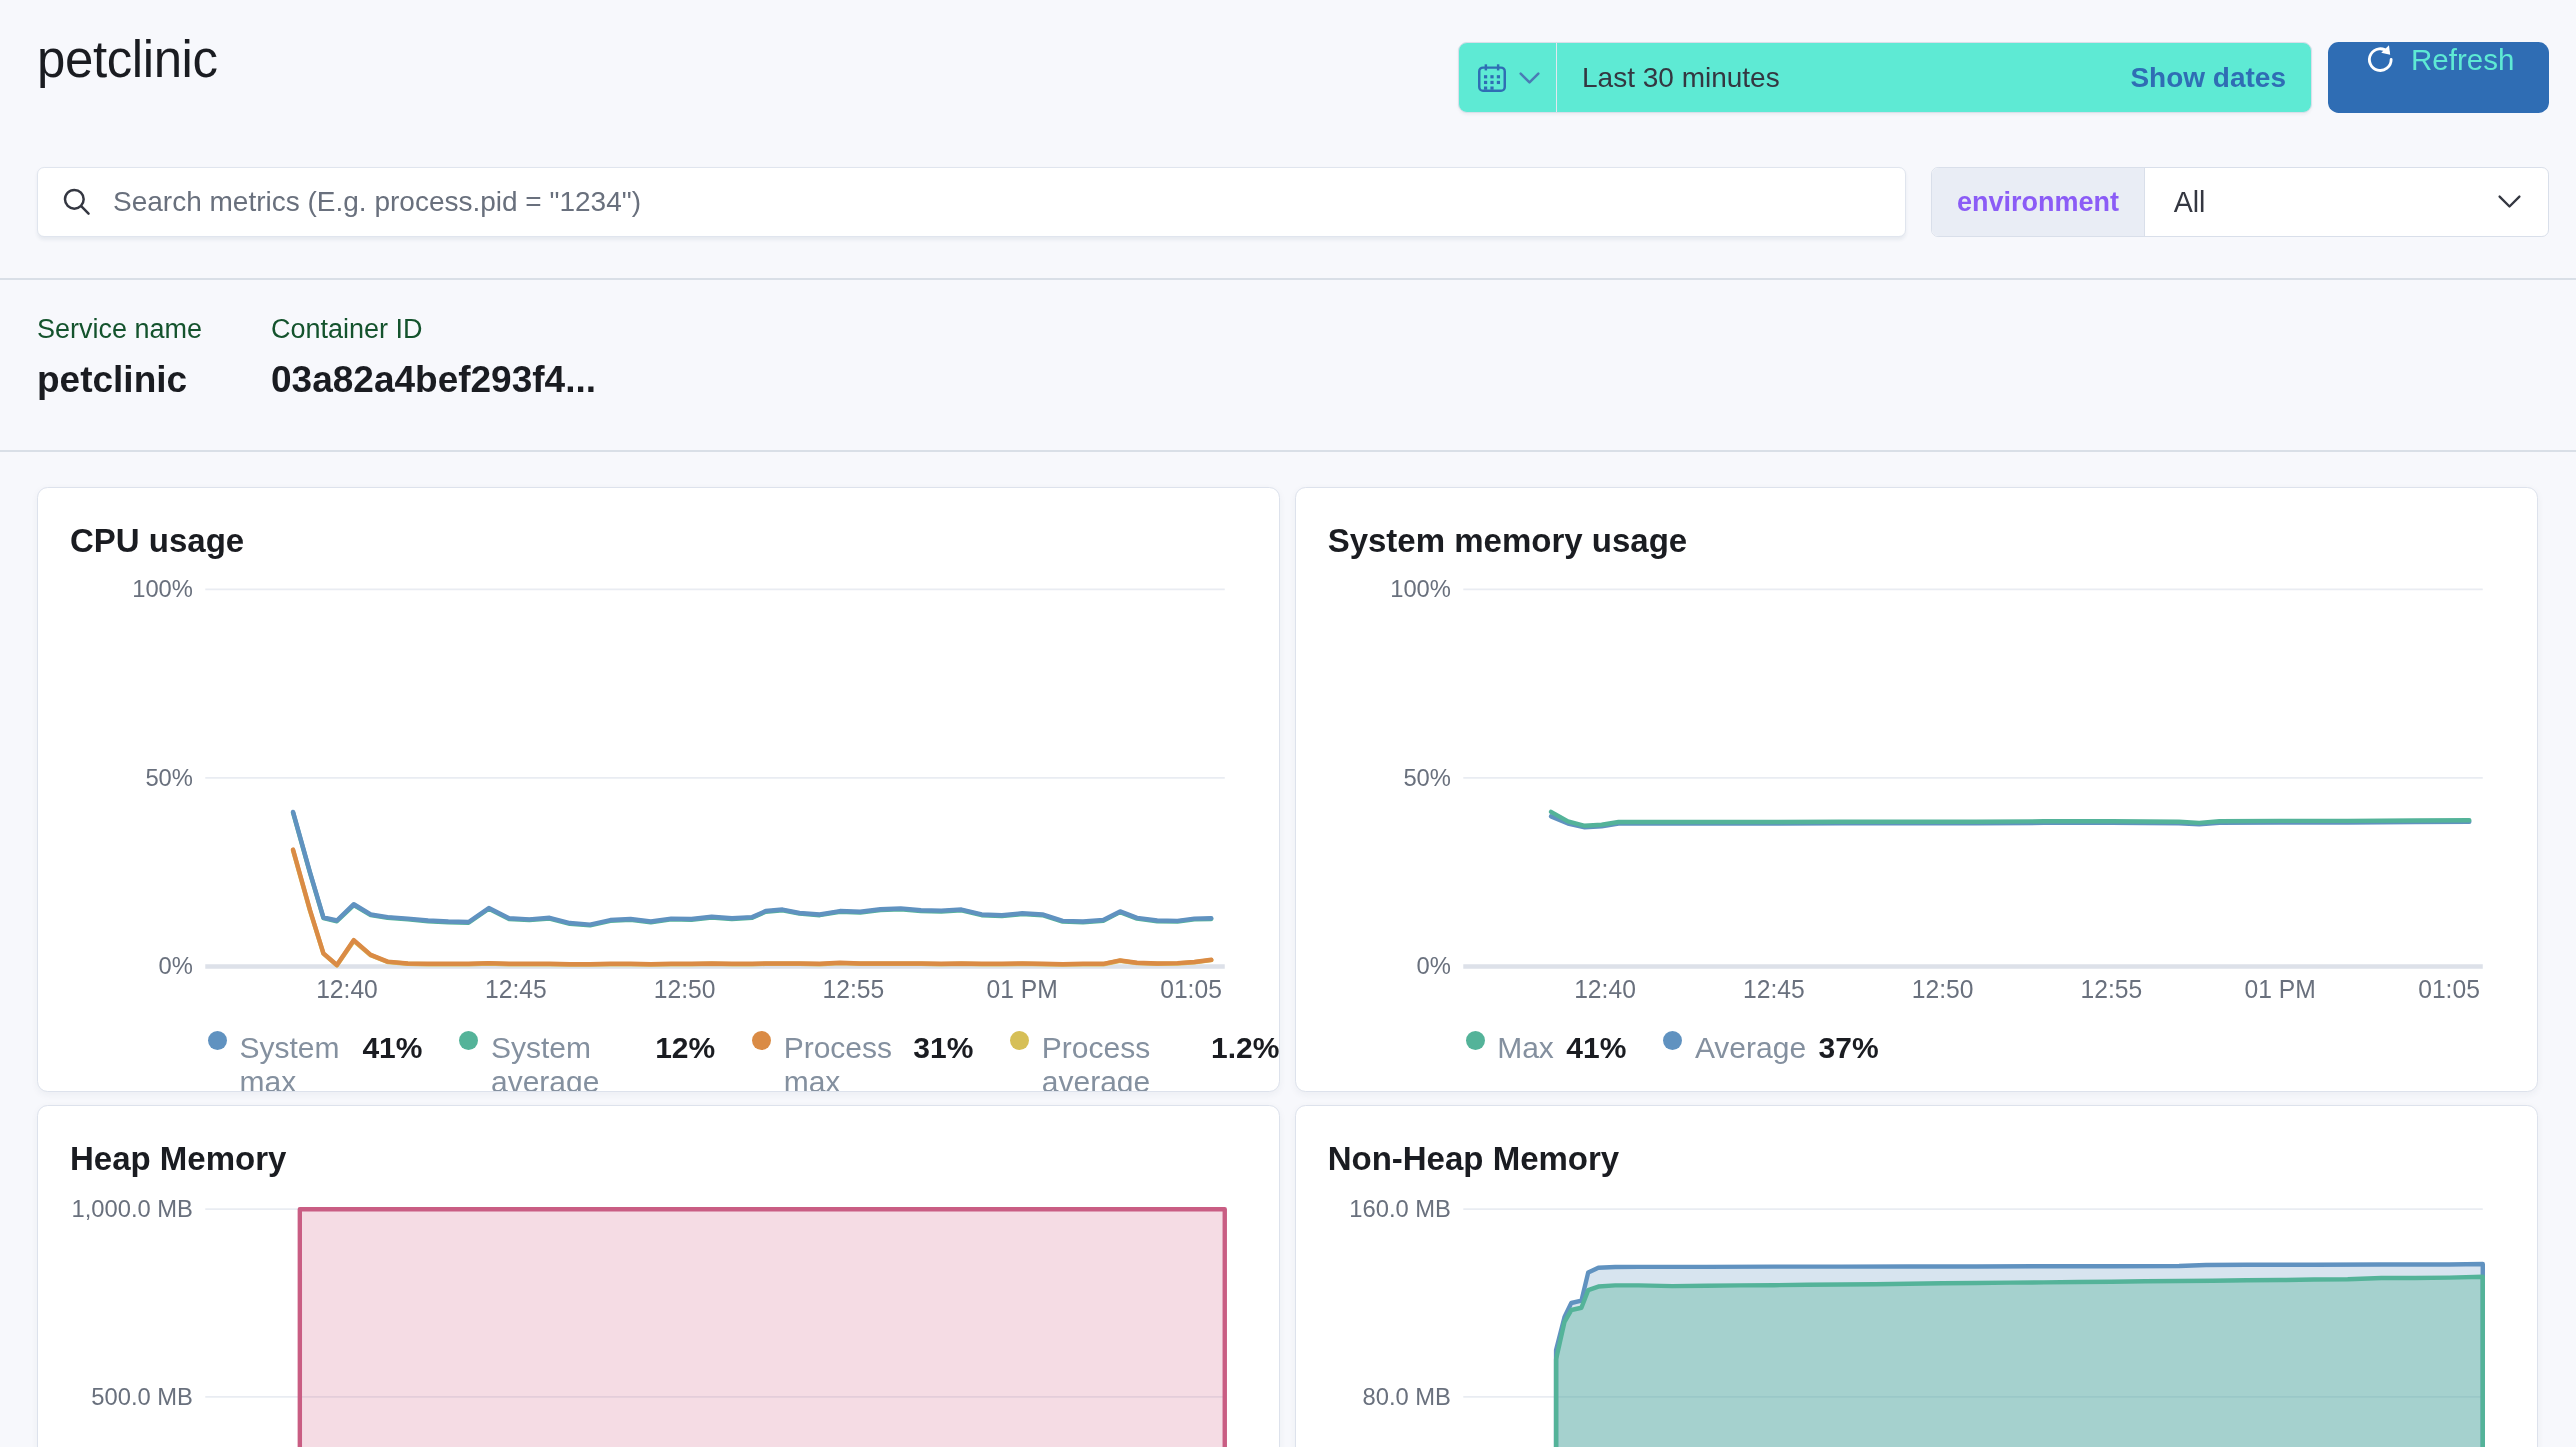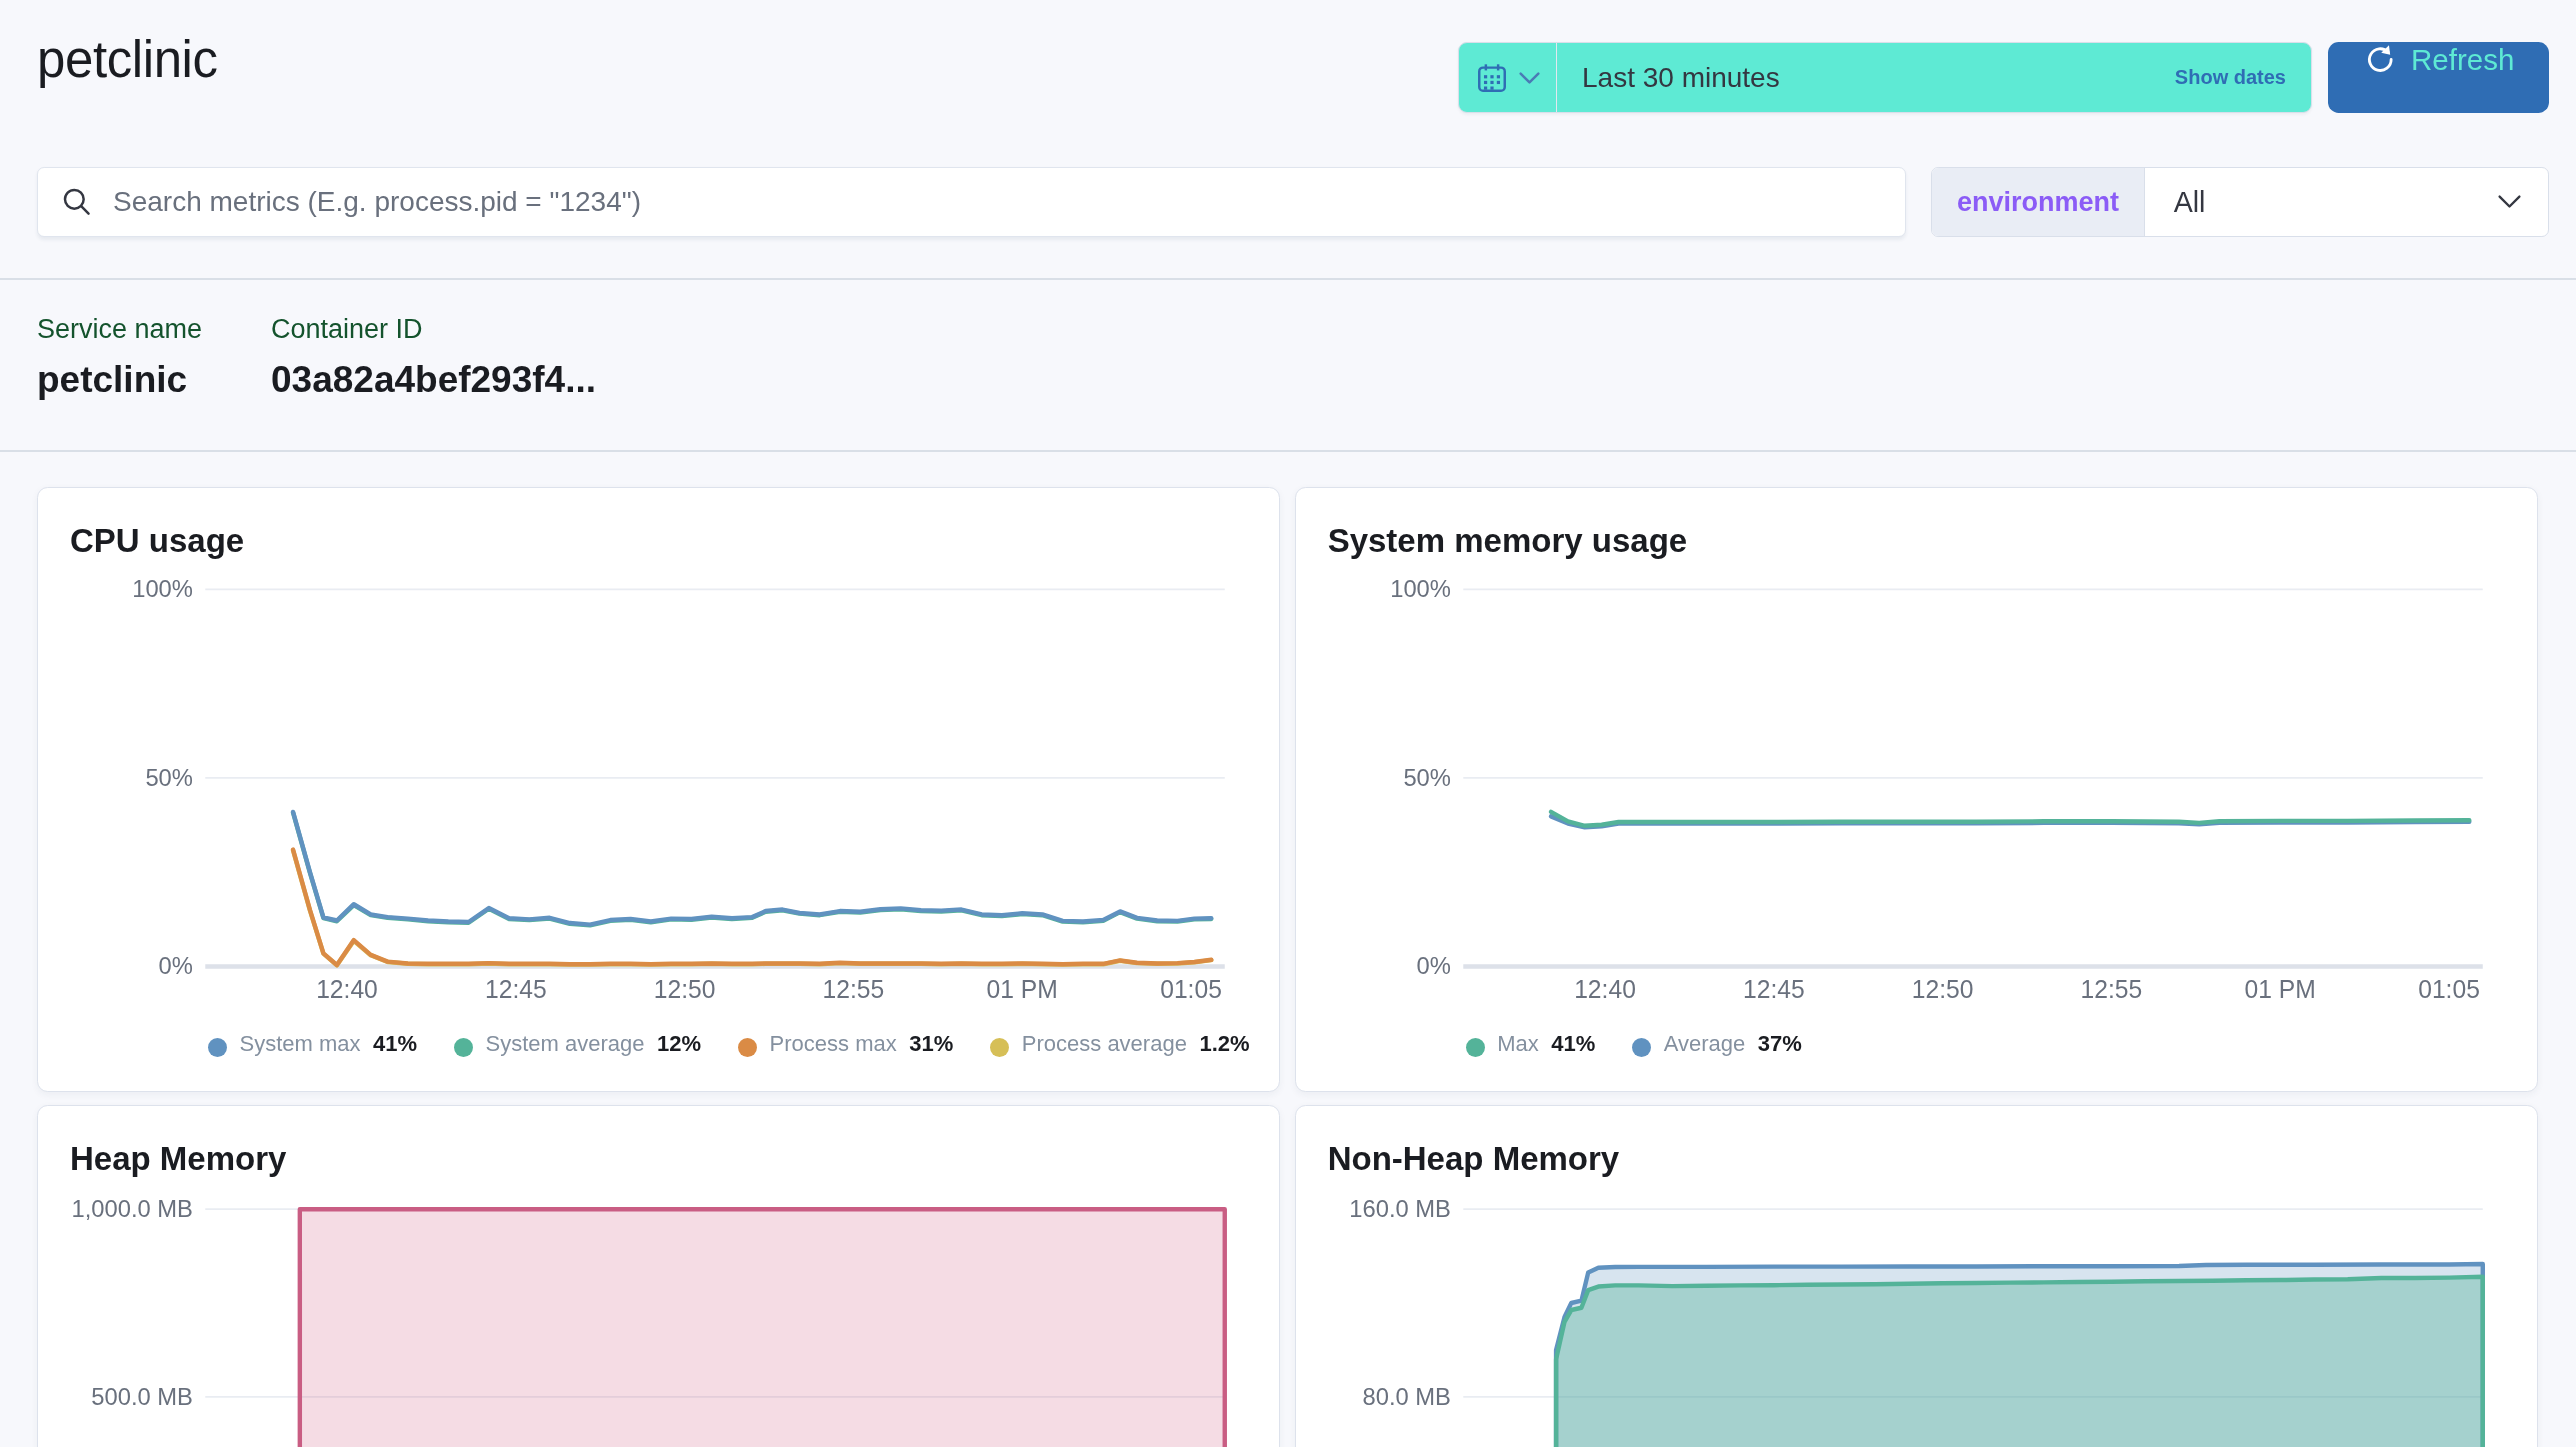--- a/index.html
+++ b/index.html
@@ -23,21 +23,21 @@
   .datepicker {
     display:flex; align-items:center; width:854px; height:71px;
     background:#5eead4; border:1.8px solid #d9dfea; border-radius:9px;
     box-shadow:0 1.8px 2.7px rgba(31,54,86,0.05);
   }
   .dp-toggle {
     display:flex; align-items:center; justify-content:center; gap:9px;
     width:98px; height:100%; border-right:1.8px solid #e2e7f0; cursor:pointer;
   }
   .dp-range { font-size:28px; color:#343741; padding-left:25px; flex:1; }
-  .dp-showdates { font-size:20px; color:#2f6db4; font-weight:600; padding-right:25px; cursor:pointer; }
+  .dp-showdates { font-size:28px; color:#2f6db4; font-weight:600; padding-right:25px; cursor:pointer; }
   .refresh-btn {
     display:flex; align-items:flex-start; justify-content:center; gap:14.3px;
     width:221px; height:71px; background:#2f6db4; color:#5eead4;
     font-size:29.5px; font-weight:500; border:none; border-radius:10.7px; cursor:pointer;
     font-family:inherit;
   }
 
   
   .search-row { position:absolute; top:167px; left:37px; right:27px; display:flex; gap:25px; }
   .search-box {
@@ -86,21 +86,21 @@
     border:1.8px solid #dde2ec; border-radius:10.7px;
     box-shadow:0 2.7px 7.1px rgba(31,54,86,0.05);
     overflow:hidden;
   }
   .panel-title {
     position:absolute; left:32px; top:34px;
     font-size:33px; font-weight:700; color:#1a1c21; z-index:2;
   }
   .panel svg.plot { position:absolute; left:0; top:0; width:100%; height:100%; }
   .legend { position:absolute; left:170px; top:543px; display:flex; gap:37px; align-items:center; z-index:2; }
-  .legend-item { display:flex; align-items:flex-end; gap:12.5px; font-size:22px; cursor:pointer; }
+  .legend-item { display:flex; align-items:flex-start; gap:12.5px; font-size:30px; cursor:pointer; }
   .legend-dot { width:19px; height:19px; border-radius:50%; flex:none; }
   .legend-label { color:#84909f; }
   .legend-value { color:#1a1c21; font-weight:700; }
 </style>
 </head>
 <body>
 
 <div class="page">
 
   <h1 class="app-title">petclinic</h1>

